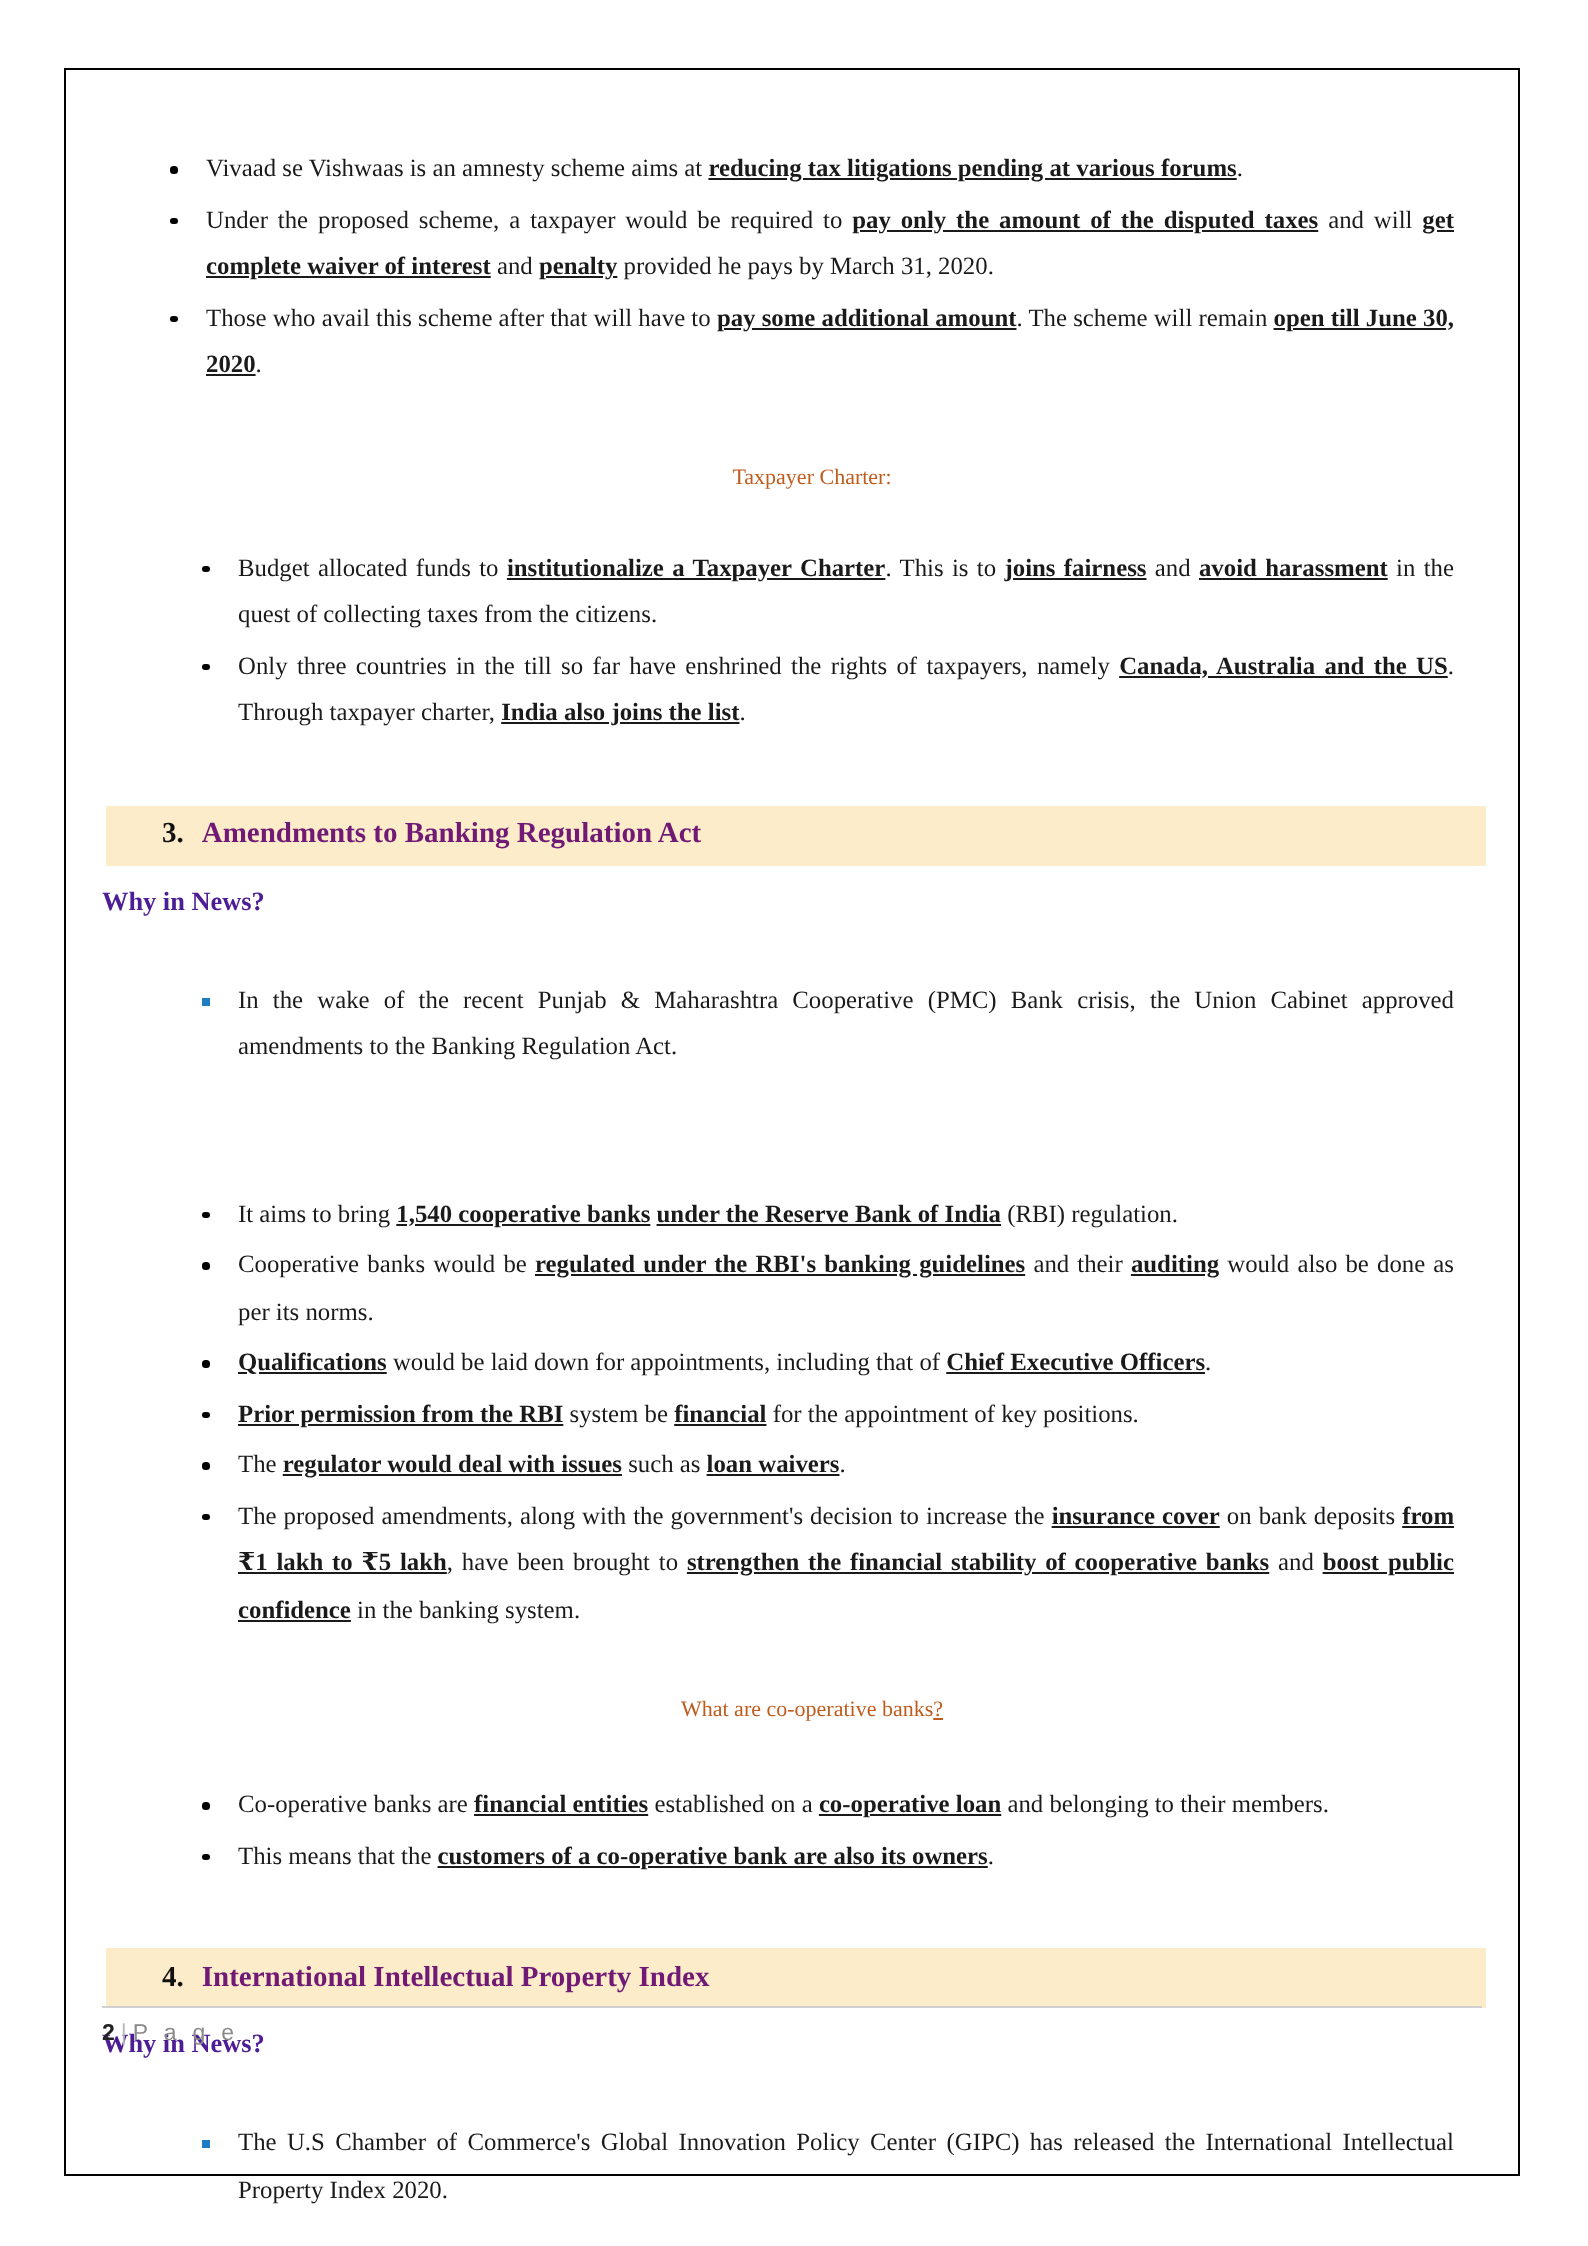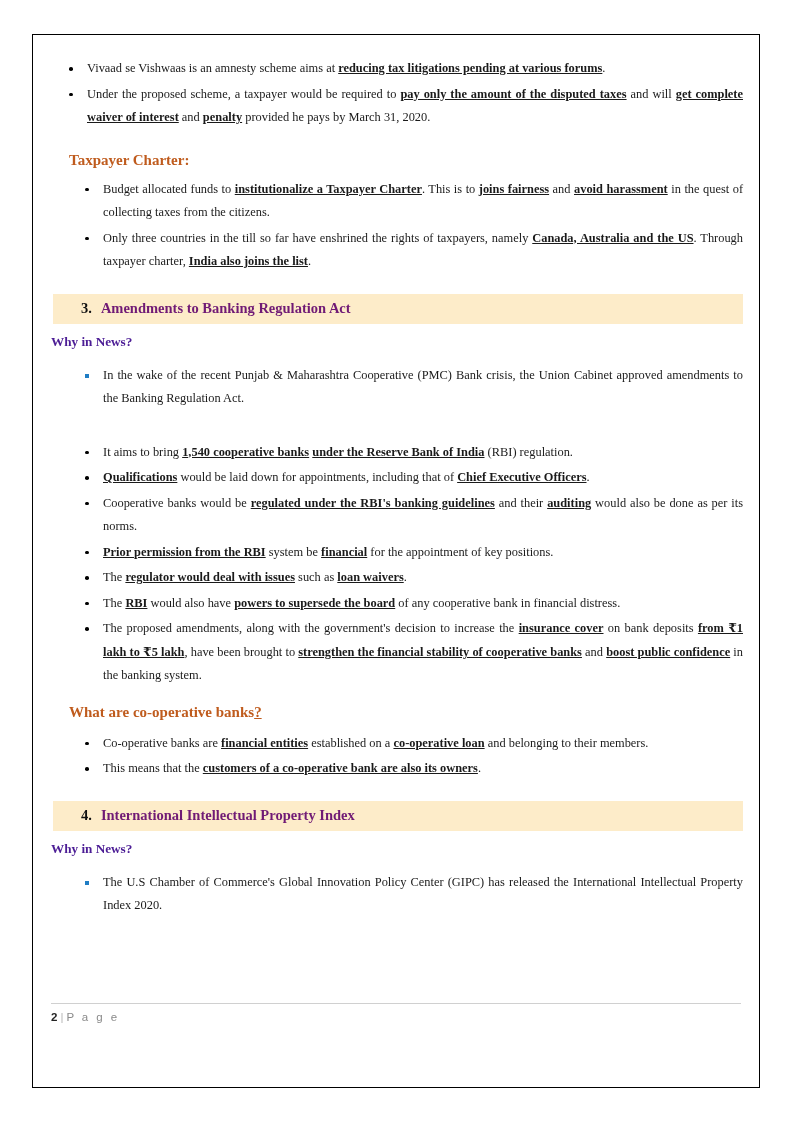--- a/index.html
+++ b/index.html
@@ -30,21 +30,21 @@
   #page-body {
     position: absolute;
     left: 18px;
     top: 0px;
     width: 692px;
   }
 
   
   ul.blist {
     list-style: none;
-    margin: 0;
+    margin: 16px;
     padding: 0;
   }
   ul.blist > li {
     position: relative;
     padding-left: 36px;
     margin: 0 0 2px 0;
     font-size: 12.4px;
     line-height: 23.5px;
     color: #1a1a1a;
     text-align: justify;
@@ -108,24 +108,25 @@
   .blue-head {
     color: #4c1d95;
     font-weight: bold;
     font-size: 13.2px;
     line-height: 20px;
   }
 
   
   .orange-head {
     color: #bf5b1d;
-    font-weight: bold;
-    font-size: 15px;
+    font-weight: normal;
+    font-size: 11px;
     line-height: 20px;
     padding-left: 18px;
+    text-align: center;
   }
   .orange-head .qm {
     color: #bf5b1d;
     text-decoration: underline;
   }
   .sp8  { height: 8px; }
   .sp10 { height: 10px; }
   .sp12 { height: 12px; }
   .sp16 { height: 16px; }
   .sp18 { height: 18px; }
@@ -166,20 +167,21 @@
 
 <div id="page-frame">
 
   <div id="page-body">
 
     <div class="sp22"></div>
 
     <ul class="blist">
         <li><span>Vivaad se Vishwaas is an amnesty scheme aims at </span><span class="u">reducing tax litigations pending at various forums</span><span>.</span></li>
         <li><span>Under the proposed scheme, a taxpayer would be required to </span><span class="u">pay only the amount of the disputed taxes</span><span> and will </span><span class="u">get complete waiver of interest</span><span> and </span><span class="u">penalty</span><span> provided he pays by March 31, 2020.</span></li>
+        <li><span>Those who avail this scheme after that will have to </span><span class="u">pay some additional amount</span><span>. The scheme will remain </span><span class="u">open till June 30, 2020</span><span>.</span></li>
       </ul>
 
     <div class="sp18"></div>
 
     <div class="orange-head">Taxpayer Charter:</div>
 
     <div class="sp8"></div>
 
     <ul class="blist indent">
         <li><span>Budget allocated funds to </span><span class="u">institutionalize a Taxpayer Charter</span><span>. This is to </span><span class="u">joins fairness</span><span> and </span><span class="u">avoid harassment</span><span> in the quest of collecting taxes from the citizens.</span></li>
@@ -203,25 +205,24 @@
         <li><span>In the wake of the recent Punjab &amp; Maharashtra Cooperative (PMC) Bank crisis, the Union Cabinet approved amendments to the Banking Regulation Act.</span></li>
       </ul>
 
     <div class="sp16"></div>
 
 
     <div class="sp12"></div>
 
     <ul class="blist indent">
         <li><span>It aims to bring </span><span class="u">1,540 cooperative banks</span><span> </span><span class="u">under the Reserve Bank of India</span><span> (RBI) regulation.</span></li>
+        <li><span>Cooperative banks would be </span><span class="u">regulated under the RBI's banking guidelines</span><span> and their </span><span class="u">auditing</span><span> would also be done as per its norms.</span></li>
         <li><span class="u">Qualifications</span><span> would be laid down for appointments, including that of </span><span class="u">Chief Executive Officers</span><span>.</span></li>
-        <li><span>Cooperative banks would be </span><span class="u">regulated under the RBI's banking guidelines</span><span> and their </span><span class="u">auditing</span><span> would also be done as per its norms.</span></li>
         <li><span class="u">Prior permission from the RBI</span><span> system be </span><span class="u">financial</span><span> for the appointment of key positions.</span></li>
         <li><span>The </span><span class="u">regulator would deal with issues</span><span> such as </span><span class="u">loan waivers</span><span>.</span></li>
-        <li><span>The </span><span class="u">RBI</span><span> would also have </span><span class="u">powers to supersede the board</span><span> of any cooperative bank in financial distress.</span></li>
         <li><span>The proposed amendments, along with the government's decision to increase the </span><span class="u">insurance cover</span><span> on bank deposits </span><span class="u">from ₹1 lakh to ₹5 lakh</span><span>, have been brought to </span><span class="u">strengthen the financial stability of cooperative banks</span><span> and </span><span class="u">boost public confidence</span><span> in the banking system.</span></li>
       </ul>
 
     <div class="sp12"></div>
 
     <div class="orange-head">
       <span>What are co-operative banks</span><span class="qm">?</span>
     </div>
 
     <div class="sp10"></div>

